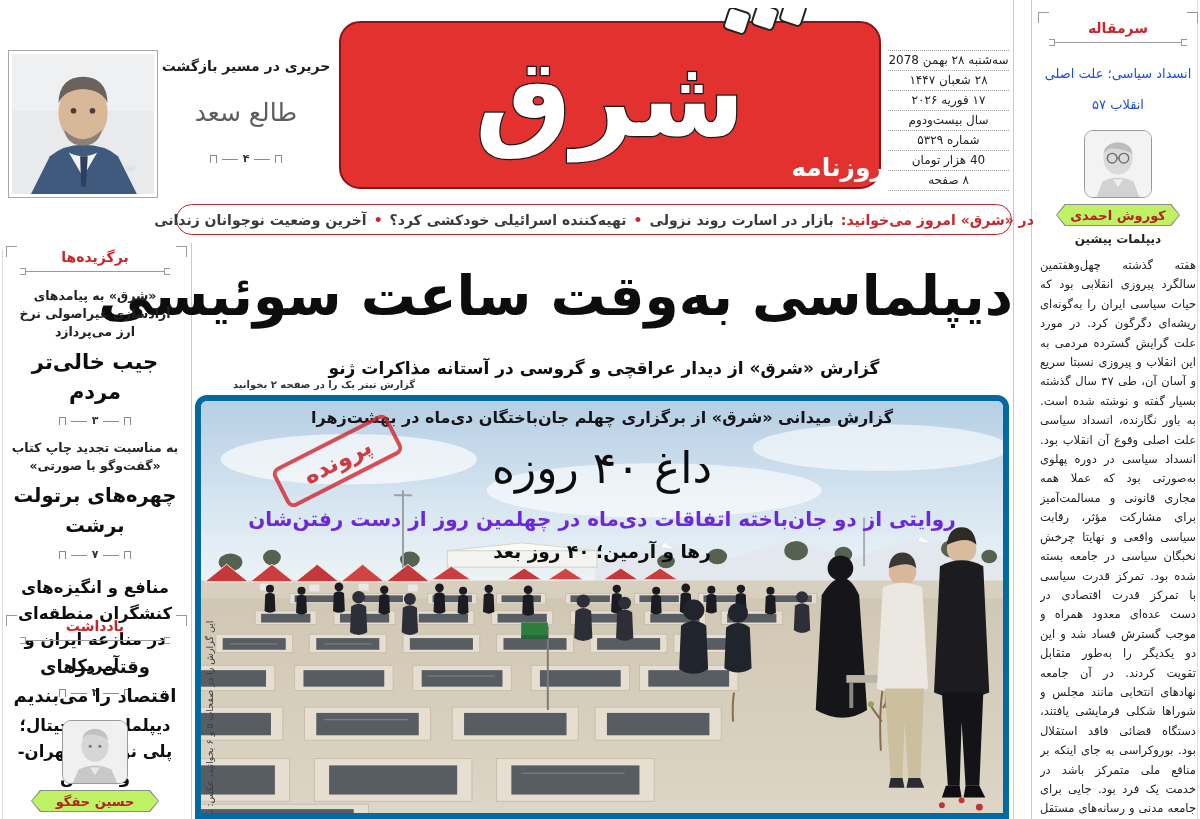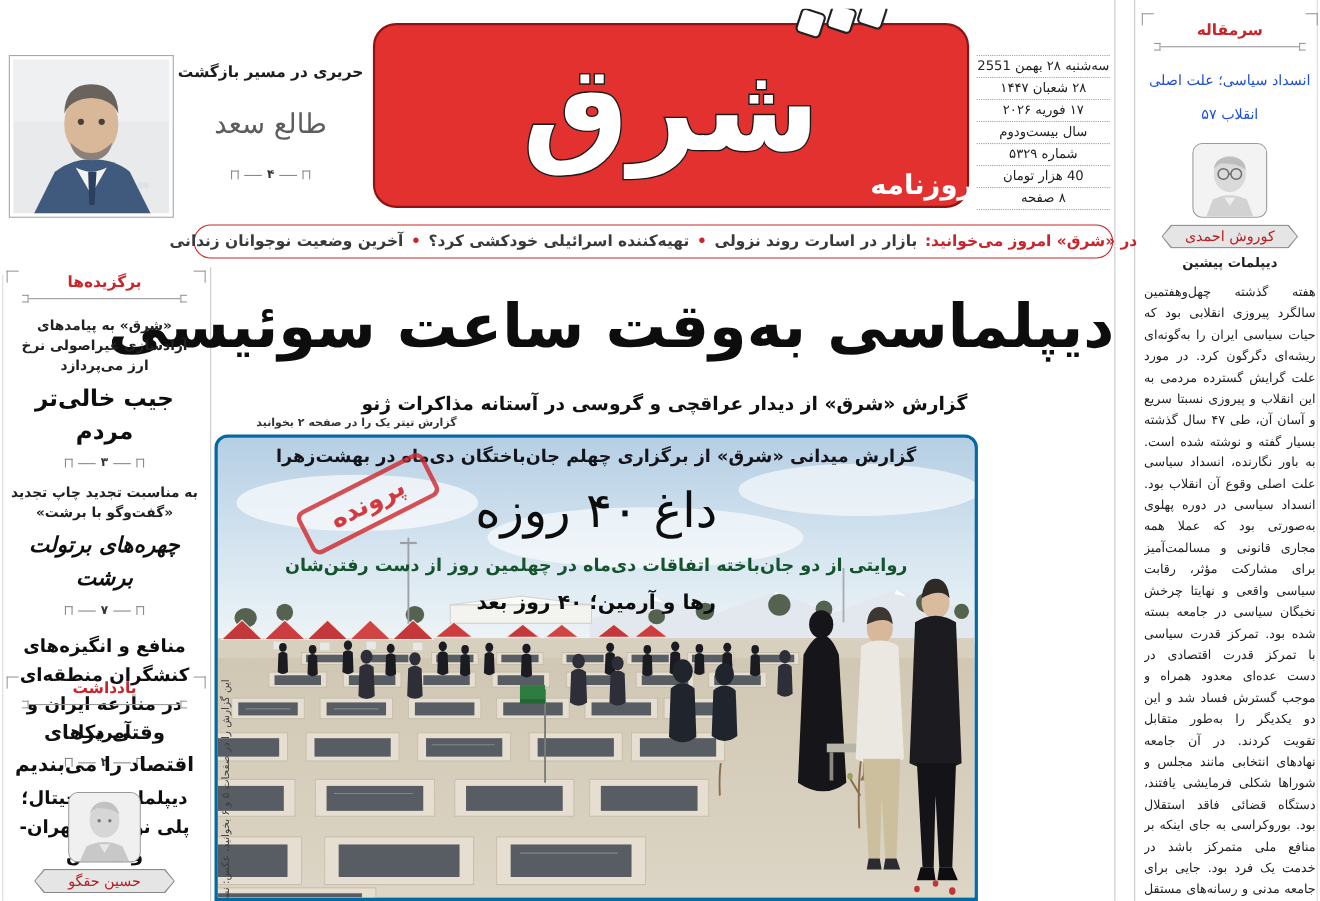--- a/index.html
+++ b/index.html
@@ -44,44 +44,44 @@
   #strip .item{color:#3a3a3a;font-weight:600;}
   #strip .sep::before{content:"•";color:#c9252b;font-weight:bold;}
 
   
   #lead{position:absolute;left:195px;top:242px;width:818px;height:152px;text-align:center;}
   #lead-kicker{font-size:17px;font-weight:bold;margin-top:8px;color:#111;}
   #lead-headline{font-size:55px;font-weight:800;color:#0d0d0d;line-height:108px;white-space:nowrap;}
   #lead-note{position:absolute;left:38px;bottom:4px;font-size:10px;color:#333;font-weight:600;}
 
   
-  #photo-block{position:absolute;left:195px;top:395px;width:694px;height:424px;border:3px solid #0369a1;border-radius:12px 12px 0 0;overflow:hidden;background:#dfe9f1;}
+  #photo-block{position:absolute;left:195px;top:395px;width:814px;height:424px;border:6px solid #0369a1;border-radius:12px 12px 0 0;overflow:hidden;background:#dfe9f1;}
   #photo-block>svg{position:absolute;inset:0;width:100%;height:100%;}
   .ph-overlay{position:absolute;left:0;right:0;text-align:center;}
   #ph-kicker{top:7px;font-size:16px;font-weight:bold;color:#14141a;}
   #ph-headline{top:28px;font-size:44px;font-weight:400;color:#0d0d0d;line-height:78px;}
-  #ph-sub{top:106px;font-size:16px;font-weight:bold;color:#14532d;}
+  #ph-sub{top:106px;font-size:20px;font-weight:bold;color:#6d28d9;}
   #ph-sub2{top:140px;font-size:18.5px;font-weight:800;color:#0d0d0d;}
   #ph-stamp{position:absolute;left:72px;top:38px;transform:rotate(-27deg);border:4px solid rgba(206,38,42,.8);color:rgba(206,38,42,.9);font-size:23px;font-weight:800;padding:5px 24px;border-radius:8px;background:rgba(255,255,255,.06);}
   #ph-caption{position:absolute;left:-80px;top:302px;width:178px;height:13px;transform:rotate(-90deg);font-size:9.5px;color:#3d3d3d;text-align:center;white-space:nowrap;}
 
   
   #selected{position:absolute;left:0;top:243px;width:190px;padding:6px 10px 0;text-align:center;}
   .sel-kicker{font-size:12.5px;font-weight:bold;color:#222;line-height:18px;margin-top:12px;}
   .sel-head-lg{font-size:21px;font-weight:800;color:#0e0e0e;line-height:30px;margin-top:6px;}
   .sel-head-md{font-size:16.5px;font-weight:800;color:#0e0e0e;line-height:26px;margin-top:14px;}
   #selected .pgmark{margin-top:8px;}
 
   #noteblock{position:absolute;left:0;top:612px;width:190px;padding:6px 10px 0;text-align:center;}
   #note-headline{font-size:18px;font-weight:700;color:#111;line-height:29px;margin-top:8px;}
   .portrait{margin:10px auto 0;border:1px solid #9a9a9a;border-radius:9px;overflow:hidden;background:#f1f1f1;}
   .portrait svg{display:block;width:100%;height:100%;}
   .badge{position:relative;margin:6px auto 0;height:22px;}
   .badge .outer{position:absolute;inset:0;background:#8a8a8a;clip-path:polygon(0 50%,7% 0,93% 0,100% 50%,93% 100%,7% 100%);}
-  .badge .inner{position:absolute;inset:1px;background:#e5e5e5;clip-path:polygon(0 50%,7% 0,93% 0,100% 50%,93% 100%,7% 100%);display:flex;align-items:center;justify-content:center;font-size:13px;font-weight:normal;color:#b22126;}
+  .badge .inner{position:absolute;inset:1px;background:#bef264;clip-path:polygon(0 50%,7% 0,93% 0,100% 50%,93% 100%,7% 100%);display:flex;align-items:center;justify-content:center;font-size:13px;font-weight:bold;color:#b22126;}
   .role{font-size:12px;font-weight:bold;color:#222;margin-top:6px;}
 
   
   #editorial{position:absolute;left:1040px;top:0;width:156px;height:819px;overflow:hidden;text-align:center;padding-top:20px;}
   #ed-headline{font-size:13px;font-weight:400;color:#1d4ed8;line-height:31px;margin-top:12px;}
   #ed-body{margin-top:10px;text-align:justify;font-size:11.5px;line-height:19.4px;color:#222;}
   #ed-body p{margin:0 0 2px;}
 </style>
 </head>
 <body>
@@ -129,21 +129,21 @@
         <rect x="388" y="2" width="22" height="22" rx="4" transform="rotate(18 399 13)"></rect>
         <rect x="416" y="-2" width="22" height="22" rx="4" transform="rotate(18 427 9)"></rect>
         <rect x="444" y="-6" width="22" height="22" rx="4" transform="rotate(18 455 5)"></rect>
       </g>
       <text x="272" y="128" text-anchor="middle" font-size="108" font-weight="bold" fill="#fff" stroke="#1a1a1a" stroke-width="2.5" paint-order="stroke" font-family="DejaVu Sans, sans-serif">شرق</text>
       <text x="500" y="168" text-anchor="middle" font-size="25" font-weight="bold" fill="#fff" font-family="DejaVu Sans, sans-serif">روزنامه</text>
     </svg>
   </div>
 
   <div id="dateline">
-    <div class="row">سه‌شنبه ۲۸ بهمن 2551</div>
+    <div class="row">سه‌شنبه ۲۸ بهمن 2078</div>
     <div class="row">۲۸ شعبان ۱۴۴۷</div>
     <div class="row">۱۷ فوریه ۲۰۲۶</div>
     <div class="row">سال بیست‌ودوم</div>
     <div class="row">شماره ۵۳۲۹</div>
     <div class="row">40 هزار تومان</div>
     <div class="row">۸ صفحه</div>
   </div>
 
   <div id="strip">
     <span class="label">در «شرق» امروز می‌خوانید:</span>
@@ -399,22 +399,22 @@
       <div class="pgmark">
           <span class="cap"></span>
           <span class="bar"></span>
           <span class="num">۳</span>
           <span class="bar"></span>
           <span class="cap"></span>
         </div>
     </div>
 
     <div>
-      <div class="sel-kicker">به مناسبت تجدید چاپ تجدید «گفت‌وگو با برشت»</div>
-      <div class="sel-head-lg" style="font-size:19.5px;font-style:italic;">چهره‌های برتولت برشت</div>
+      <div class="sel-kicker">به مناسبت تجدید چاپ کتاب «گفت‌وگو با صورتی»</div>
+      <div class="sel-head-lg" style="font-size:19.5px;">چهره‌های برتولت برشت</div>
       <div class="pgmark">
           <span class="cap"></span>
           <span class="bar"></span>
           <span class="num">۷</span>
           <span class="bar"></span>
           <span class="cap"></span>
         </div>
     </div>
 
     <div>

